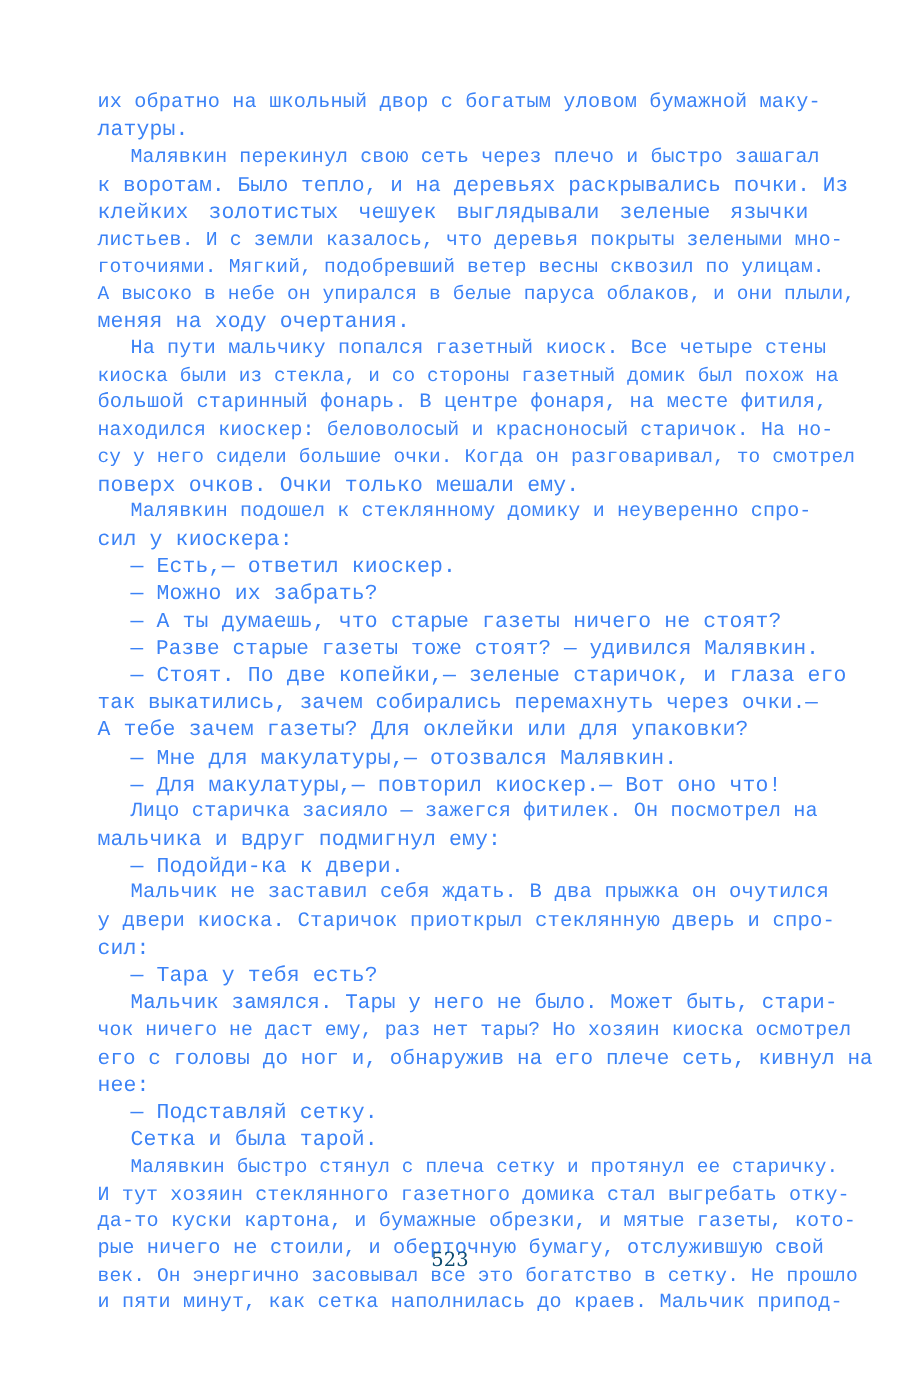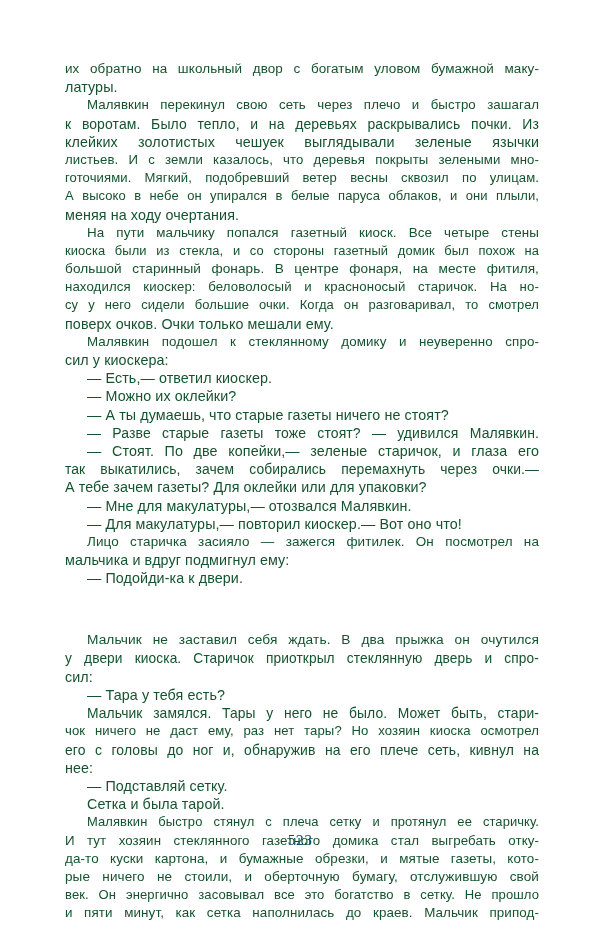--- a/index.html
+++ b/index.html
@@ -1,20 +1,20 @@
 <!DOCTYPE html>
 <html><head>
 <meta charset="utf-8">
 <style>
   html, body { margin:0; padding:0; background:#ffffff; }
   body { width:600px; height:931px; position:relative; overflow:hidden; }
   .page {
     position:absolute; left:65px; top:60px; width:474px;
-    font-family:Liberation Sans, sans-serif;
-    font-size:14.3px; line-height:18.2px; color:#14532d;
+    font-family:Liberation Mono, monospace;
+    font-size:14.3px; line-height:18.2px; color:#3b82f6;
     letter-spacing:0.1px;
   }
   .line { display:block; white-space:nowrap; text-align:justify; text-align-last:justify; height:18.2px; overflow:visible; }
   .line.last { text-align-last:left; }
   .indent { padding-left:22px; }
   .pagenum {
     position:absolute; left:0; width:600px; top:833px; text-align:center;
     font-family:"DejaVu Serif", "Liberation Serif", serif; font-size:13px; color:#0c4a6e;
   }
 </style>
@@ -33,32 +33,32 @@
     <span class="line last">меняя на ходу очертания.</span>
     <span class="line indent" style="font-size: 13.4px;">На пути мальчику попался газетный киоск. Все четыре стены</span>
     <span class="line" style="font-size: 12.91px;">киоска были из стекла, и со стороны газетный домик был похож на</span>
     <span class="line" style="font-size: 13.58px;">большой старинный фонарь. В центре фонаря, на месте фитиля,</span>
     <span class="line" style="font-size: 13.24px;">находился киоскер: беловолосый и красноносый старичок. На но-</span>
     <span class="line" style="font-size: 12.99px;">су у него сидели большие очки. Когда он разговаривал, то смотрел</span>
     <span class="line last">поверх очков. Очки только мешали ему.</span>
     <span class="line indent" style="font-size: 13.35px;">Малявкин подошел к стеклянному домику и неуверенно спро-</span>
     <span class="line last">сил у киоскера:</span>
     <span class="line indent last">— Есть,— ответил киоскер.</span>
-    <span class="line indent last">— Можно их оклейки?</span>
+    <span class="line indent last">— Можно их забрать?</span>
     <span class="line indent last">— А ты думаешь, что старые газеты ничего не стоят?</span>
     <span class="line indent" style="font-size: 14px;">— Разве старые газеты тоже стоят? — удивился Малявкин.</span>
     <span class="line indent">— Стоят. По две копейки,— зеленые старичок, и глаза его</span>
     <span class="line" style="font-size: 13.88px;">так выкатились, зачем собирались перемахнуть через очки.—</span>
     <span class="line last">А тебе зачем газеты? Для оклейки или для упаковки?</span>
     <span class="line indent last">— Мне для макулатуры,— отозвался Малявкин.</span>
     <span class="line indent last">— Для макулатуры,— повторил киоскер.— Вот оно что!</span>
     <span class="line indent" style="font-size: 13.47px;">Лицо старичка засияло — зажегся фитилек. Он посмотрел на</span>
     <span class="line last">мальчика и вдруг подмигнул ему:</span>
     <span class="line indent last">— Подойди-ка к двери.</span>
-    <span class="line indent" style="font-size: 13.7px; margin-top: 44px;">Мальчик не заставил себя ждать. В два прыжка он очутился</span>
+    <span class="line indent" style="font-size: 13.7px;">Мальчик не заставил себя ждать. В два прыжка он очутился</span>
     <span class="line" style="font-size: 13.73px;">у двери киоска. Старичок приоткрыл стеклянную дверь и спро-</span>
     <span class="line last">сил:</span>
     <span class="line indent last">— Тара у тебя есть?</span>
     <span class="line indent" style="font-size: 13.87px;">Мальчик замялся. Тары у него не было. Может быть, стари-</span>
     <span class="line" style="font-size: 13.14px;">чок ничего не даст ему, раз нет тары? Но хозяин киоска осмотрел</span>
     <span class="line" style="font-size: 13.96px;">его с головы до ног и, обнаружив на его плече сеть, кивнул на</span>
     <span class="line last">нее:</span>
     <span class="line indent last">— Подставляй сетку.</span>
     <span class="line indent last">Сетка и была тарой.</span>
     <span class="line indent" style="font-size: 12.95px;">Малявкин быстро стянул с плеча сетку и протянул ее старичку.</span>

